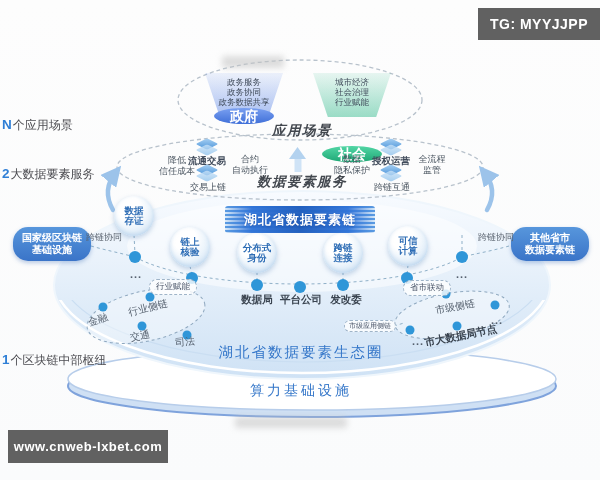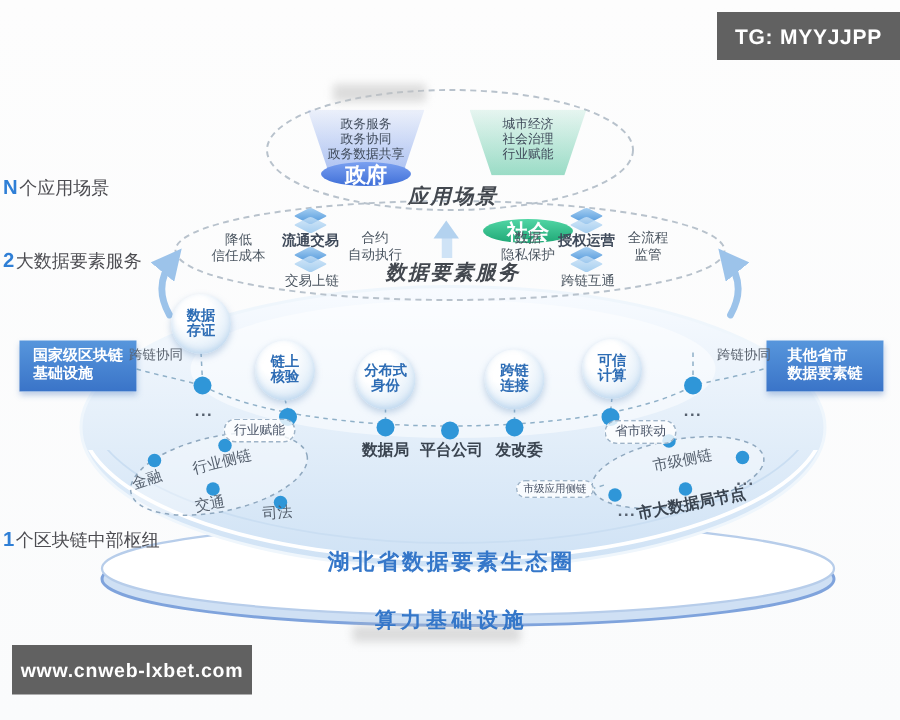--- a/index.html
+++ b/index.html
@@ -53,37 +53,37 @@
   
   .node{
     width:40px;height:40px;border-radius:50%;
     background:radial-gradient(circle at 35% 28%,#ffffff 30%,#eaf3fb 60%,#cfe2f4 100%);
     box-shadow:0 2px 5px rgba(110,150,195,.40),inset 0 -2px 4px rgba(160,195,230,.5);
     color:#2e6db5;font-size:9.5px;font-weight:bold;line-height:10.5px;
     display:flex;align-items:center;justify-content:center;text-align:center;white-space:pre-line;
   }
 
   .sidebox{
-    width:78px;height:34px;border-radius:0;
+    width:78px;height:34px;border-radius:15px;
     background:linear-gradient(180deg,#5796dc,#3a74c8);
     color:#fff;font-size:10px;font-weight:bold;line-height:12px;
-    display:flex;align-items:center;justify-content:center;text-align:left;white-space:pre-line;
+    display:flex;align-items:center;justify-content:center;text-align:center;white-space:pre-line;
     box-shadow:0 2px 4px rgba(60,110,180,.35);
   }
   .xlink{font-size:9px;color:#59626e;white-space:nowrap;}
 
   .tag{
     border:1px dashed #9fb4c8;border-radius:8px;background:rgba(255,255,255,.8);
     color:#4a5568;font-size:8.5px;padding:1px 6px;white-space:nowrap;
   }
   .tag-sm{font-size:7px;padding:0 4px;border-radius:9px;}
   .eco{font-size:10px;color:#55606e;white-space:nowrap;}
   .eco-b{font-size:10.5px;font-weight:600;color:#3a4450;white-space:nowrap;}
   .dots3{font-size:11px;font-weight:bold;color:#55606e;letter-spacing:1px;}
-  .title-blue{font-weight:bold;color:#3577c9;white-space:nowrap;margin-top:23px;}
+  .title-blue{font-weight:normal;color:#3577c9;white-space:nowrap;}
 
   .blur-mark{background:#c2c2c2;filter:blur(3px);opacity:.55;border-radius:2px;}
 </style>
 </head>
 <body>
 
 <div class="stage">
 
   <svg width="600" height="480">
     <defs>
@@ -176,21 +176,21 @@
   <div class="abs funnel-base base-gov" style="left:214px;top:108px;width:60px;height:16px">政府</div>
 
   <div class="abs funnel funnel-soc" style="left:313px;top:73px;width:78px;height:44px"></div>
   <div class="abs c funnel-items" style="left:352px;top:92px">城市经济
 社会治理
 行业赋能</div>
   <div class="abs funnel-base base-soc" style="left:322px;top:106px;width:60px;height:16px">社会</div>
 
   <div class="abs c title-dark" style="left:302px;top:131px">应用场景</div>
 
-  <div class="abs c svc" style="left:159px;top:165px">降低
+  <div class="abs c svc" style="left:177px;top:165px">降低
 信任成本</div>
   <span class="abs gem" style="left:207px;top:148px">
       <i></i>
       <i></i>
     </span>
   <div class="abs c svc-b" style="left:207px;top:161px">流通交易</div>
   <span class="abs gem" style="left:207px;top:174px">
       <i></i>
       <i></i>
     </span>
@@ -206,20 +206,21 @@
     </span>
   <div class="abs c svc-b" style="left:391px;top:161px">授权运营</div>
   <span class="abs gem" style="left:391px;top:174px">
       <i></i>
       <i></i>
     </span>
   <div class="abs c svc" style="left:392px;top:187px">跨链互通</div>
   <div class="abs c svc" style="left:432px;top:164px">全流程
 监管</div>
 
+  <div class="abs banner">湖北省数据要素链</div>
 
   <div class="abs c node" style="left:134px;top:216px">数据
 存证</div>
   <div class="abs c node" style="left:190px;top:247px">链上
 核验</div>
   <div class="abs c node" style="left:257px;top:253px">分布式
 身份</div>
   <div class="abs c node" style="left:343px;top:253px">跨链
 连接</div>
   <div class="abs c node" style="left:408px;top:246px">可信

